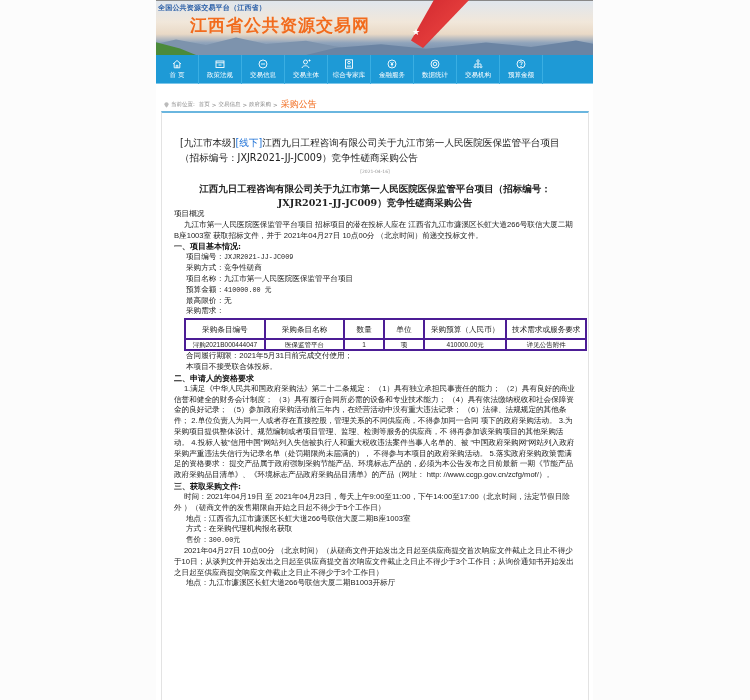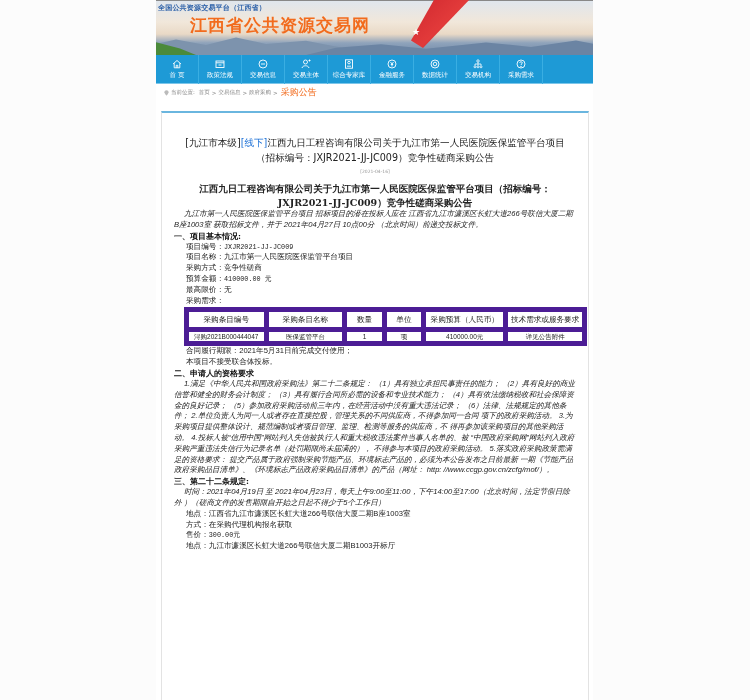--- a/index.html
+++ b/index.html
@@ -27,43 +27,43 @@
 
   
   .nav { display: flex; height: 29px; background: #1e9ad6; border-bottom: 1px solid #7cc6ea; }
   .nav-item { width: 43px; height: 29px; display: flex; flex-direction: column; align-items: center;
     justify-content: center; color: #fff; border-right: 1px solid #3aaee2; cursor: pointer; }
   .nav-item .icon { width: 10px; height: 10px; display: flex; align-items: center; justify-content: center; margin-bottom: 2px; }
   .nav-item .icon svg { width: 10px; height: 10px; }
   .nav-item .label { font-size: 6.5px; white-space: nowrap; }
 
   
-  .breadcrumb { position: absolute; left: 8px; top: 86px; font-size: 5.5px; color: #888; display: flex; align-items: center; }
+  .breadcrumb { position: absolute; left: 8px; top: 98px; font-size: 5.5px; color: #888; display: flex; align-items: center; }
   .breadcrumb .pin { width: 5px; height: 6px; margin-right: 2px; }
   .breadcrumb .sep { margin: 0 2px; }
   .breadcrumb .current { color: #f26b1d; font-size: 9px; margin-left: 1px; }
 
   
   .content { position: absolute; left: 5px; top: 111px; width: 428px; height: 600px;
     border: 1px solid #e3e3e3; border-top: 2px solid #6ab6df; background: #fff; }
 
-  .article-title { margin: 22px 18px 0 18px; text-align: center; font-size: 9.6px; line-height: 15px; color: #222; }
+  .article-title { margin: 22px 18px 0 18px; text-align: left; font-size: 9.6px; line-height: 15px; color: #222; }
   .article-title .tag-link { color: #1a6fd6; }
   .article-date { text-align: center; font-size: 4.5px; color: #999; margin-top: 4px; }
 
   .body { margin: 8px 12px 0 12px; font-family: "DejaVu Serif", "Liberation Serif", serif; }
   .doc-title { text-align: center; font-weight: bold; font-size: 9.5px; line-height: 13.5px; color: #222; padding: 0 6px; }
   .p { font-family: "Liberation Sans", "DejaVu Sans", sans-serif; font-size: 7.6px; line-height: 10.8px; color: #222; }
-  .indent { text-indent: 1.3em; font-style: italic; }
+  .indent { text-indent: 1.3em; }
   .sec { font-family: "DejaVu Serif", "Liberation Serif", serif; font-weight: bold; font-size: 8px; line-height: 11px; color: #111; }
   .kv { font-family: "Liberation Sans", "DejaVu Sans", sans-serif; font-size: 7.6px; line-height: 10.8px; padding-left: 12px; }
   .mono { font-family: Liberation Mono, monospace; font-size: 6.8px; }
 
   table.items { border-collapse: collapse; margin: 1px 0 0 10px; width: 403px; font-family: "Liberation Sans", sans-serif; }
-  table.items th, table.items td { border: 5px solid #4c1d95; text-align: center; color: #222; font-weight: normal; }
+  table.items th, table.items td { border: 2px solid #4c1d95; text-align: center; color: #222; font-weight: normal; }
   table.items th { font-size: 7.6px; line-height: 9px; height: 20px; padding: 0 1px; }
   table.items td { font-size: 6.5px; height: 10px; line-height: 9px; }
 </style>
 </head>
 <body>
 
 <div class="page">
 
   <div class="banner">
     <div class="topline"></div>
@@ -157,21 +157,21 @@
       <span class="label">交易机构</span>
     </div>
     <div class="nav-item">
       <span class="icon">
         <svg viewBox="0 0 10 10" fill="none" stroke="#fff" stroke-width="0.9">
             <circle cx="5" cy="5" r="4"></circle>
             <path d="M3.7 3.8 C3.7 2.4 6.3 2.4 6.3 3.8 C6.3 4.8 5 4.8 5 6"></path>
             <circle cx="5" cy="7.4" r="0.3" fill="#fff"></circle>
           </svg>
       </span>
-      <span class="label">采购需求</span>
+      <span class="label">预算金额</span>
     </div>
   </div>
 
   <div class="breadcrumb">
     <svg class="pin" viewBox="0 0 6 7">
         <path d="M3 0.3 C1.5 0.3 0.5 1.4 0.5 2.7 C0.5 4.4 3 6.7 3 6.7 C3 6.7 5.5 4.4 5.5 2.7 C5.5 1.4 4.5 0.3 3 0.3 Z" fill="#bbb"></path>
       </svg>
     <span>当前位置:</span>
     <span class="sep"></span>
     <a>首页</a>
@@ -185,26 +185,27 @@
 
   <div class="content">
     <div class="article-title">
       <span>[九江市本级]</span><span class="tag-link">[线下]</span><span>江西九日工程咨询有限公司关于九江市第一人民医院医保监管平台项目（招标编号：JXJR2021-JJ-JC009）竞争性磋商采购公告</span>
     </div>
     <div class="article-date">[2021-04-16]</div>
 
     <div class="body">
       <div class="doc-title">江西九日工程咨询有限公司关于九江市第一人民医院医保监管平台项目（招标编号：JXJR2021-JJ-JC009）竞争性磋商采购公告</div>
 
+      <div class="p">项目概况</div>
       <div class="p indent">九江市第一人民医院医保监管平台项目 招标项目的潜在投标人应在 江西省九江市濂溪区长虹大道266号联信大厦二期B座1003室 获取招标文件，并于 2021年04月27日 10点00分 （北京时间）前递交投标文件。</div>
 
       <div class="sec">一、项目基本情况:</div>
       <div class="kv"><span>项目编号：</span><span class="mono">JXJR2021-JJ-JC009</span></div>
+      <div class="kv"><span>采购方式：</span><span>竞争性磋商</span></div>
       <div class="kv"><span>项目名称：</span><span>九江市第一人民医院医保监管平台项目</span></div>
-      <div class="kv"><span>采购方式：</span><span>竞争性磋商</span></div>
       <div class="kv"><span>预算金额：</span><span class="mono">410000.00 元</span></div>
       <div class="kv"><span>最高限价：</span><span>无</span></div>
       <div class="kv"><span>采购需求：</span><span></span></div>
 
       <table class="items">
         <thead>
           <tr>
             <th style="width:80px">采购条目编号</th>
             <th style="width:80px">采购条目名称</th>
             <th style="width:40px">数量</th>
@@ -224,22 +225,23 @@
           </tr>
         </tbody>
       </table>
 
       <div class="kv">合同履行期限：2021年5月31日前完成交付使用；</div>
       <div class="kv">本项目不接受联合体投标。</div>
 
       <div class="sec">二、申请人的资格要求</div>
       <div class="p indent">1.满足《中华人民共和国政府采购法》第二十二条规定： （1）具有独立承担民事责任的能力； （2）具有良好的商业信誉和健全的财务会计制度； （3）具有履行合同所必需的设备和专业技术能力； （4）具有依法缴纳税收和社会保障资金的良好记录； （5）参加政府采购活动前三年内，在经营活动中没有重大违法记录； （6）法律、法规规定的其他条件； 2.单位负责人为同一人或者存在直接控股，管理关系的不同供应商，不得参加同一合同 项下的政府采购活动。 3.为采购项目提供整体设计、规范编制或者项目管理、监理、检测等服务的供应商，不 得再参加该采购项目的其他采购活动。 4.投标人被“信用中国”网站列入失信被执行人和重大税收违法案件当事人名单的、被 “中国政府采购网”网站列入政府采购严重违法失信行为记录名单（处罚期限尚未届满的）， 不得参与本项目的政府采购活动。 5.落实政府采购政策需满足的资格要求： 提交产品属于政府强制采购节能产品、环境标志产品的，必须为本公告发布之日前最新 一期《节能产品政府采购品目清单》、《环境标志产品政府采购品目清单》的产品（网址： http: //www.ccgp.gov.cn/zcfg/mof/）。</div>
 
-      <div class="sec">三、第二十二条规定:</div>
+      <div class="sec">三、获取采购文件:</div>
       <div class="p indent"><span>时间：</span><span>2021年04月19日 至 2021年04月23日，每天上午9:00至11:00，下午14:00至17:00（北京时间，法定节假日除外 ）（磋商文件的发售期限自开始之日起不得少于5个工作日）</span></div>
       <div class="kv"><span>地点：</span><span>江西省九江市濂溪区长虹大道266号联信大厦二期B座1003室</span></div>
       <div class="kv"><span>方式：</span><span>在采购代理机构报名获取</span></div>
       <div class="kv"><span>售价：</span><span class="mono">300.00元</span></div>
 
+      <div class="p indent">2021年04月27日 10点00分 （北京时间）（从磋商文件开始发出之日起至供应商提交首次响应文件截止之日止不得少于10日；从谈判文件开始发出之日起至供应商提交首次响应文件截止之日止不得少于3个工作日；从询价通知书开始发出之日起至供应商提交响应文件截止之日止不得少于3个工作日）</div>
       <div class="kv"><span>地点：</span><span>九江市濂溪区长虹大道266号联信大厦二期B1003开标厅</span></div>
     </div>
   </div>
 </div>
 
 </body></html>

